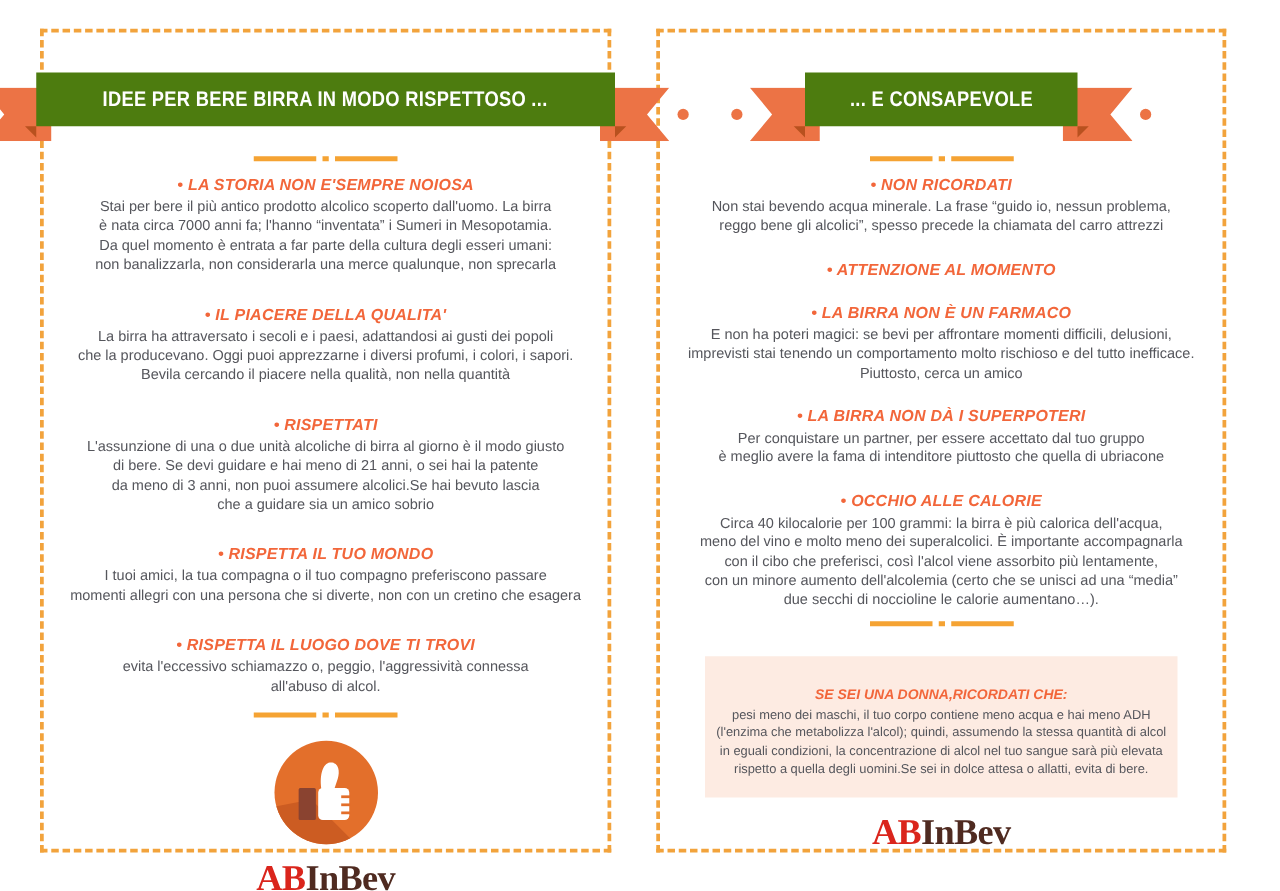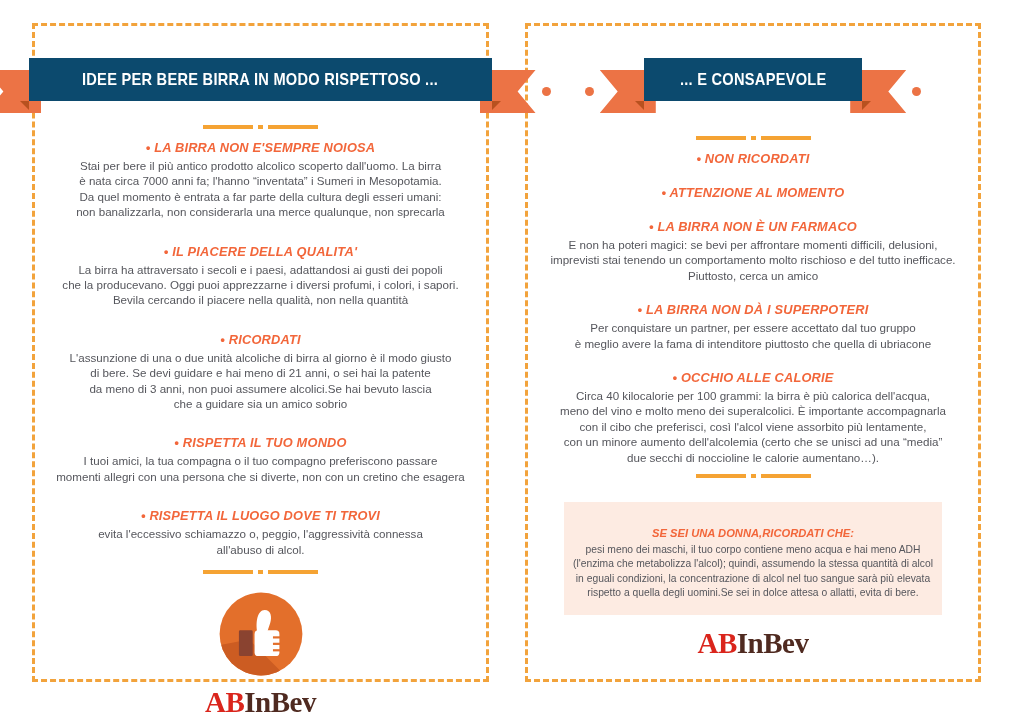--- a/index.html
+++ b/index.html
@@ -13,21 +13,21 @@
     border:3px dashed #f2a33c;box-sizing:border-box;
     display:flex;flex-direction:column;align-items:center;
   }
   .panel.left{left:32px;}
   .panel.right{left:525px;width:456px;}
 
   
   .ribbon-wrap{margin-top:32px;height:54px;display:flex;justify-content:center;width:100%;}
   .ribbon{position:relative;display:inline-block;}
   .ribbon-rect{
-    position:relative;z-index:3;background:#0c4a6e;color:#ffffff;
+    position:relative;z-index:3;background:#4d7c0f;color:#ffffff;
     height:43px;line-height:43px;padding:0 24px;
     font-weight:bold;font-size:17px;letter-spacing:.3px;white-space:nowrap;
   }
   .ribbon-rect .cond{display:inline-block;transform:scaleX(.86);transform-origin:center;}
   .fold{position:absolute;z-index:2;width:0;height:0;top:43px;border-top:9px solid #b8511f;}
   .fold.fl{left:-9px;border-left:9px solid transparent;}
   .fold.fr{right:-9px;border-right:9px solid transparent;}
   .tail{position:absolute;z-index:1;top:12px;height:43px;width:56px;background:#ec7345;}
   .tail.tl{left:-44px;clip-path:polygon(0 0,100% 0,100% 100%,0 100%,32% 50%);}
   .tail.tr{right:-44px;clip-path:polygon(0 0,100% 0,68% 50%,100% 100%,0 100%);}
@@ -100,36 +100,36 @@
     </div>
   </div>
 
   <div class="divider top">
     <span class="seg"></span>
       <span class="mid"></span>
       <span class="seg"></span>
   </div>
 
   <div class="section first">
-    <div class="sec-title">• LA BIRRA NON E'SEMPRE NOIOSA</div>
+    <div class="sec-title">• LA STORIA NON E'SEMPRE NOIOSA</div>
     <div class="sec-body">Stai per bere il più antico prodotto alcolico scoperto dall'uomo. La birra
 è nata circa 7000 anni fa; l'hanno “inventata” i Sumeri in Mesopotamia.
 Da quel momento è entrata a far parte della cultura degli esseri umani:
 non banalizzarla, non considerarla una merce qualunque, non sprecarla</div>
   </div>
 
   <div class="section">
     <div class="sec-title">• IL PIACERE DELLA QUALITA'</div>
     <div class="sec-body">La birra ha attraversato i secoli e i paesi, adattandosi ai gusti dei popoli
 che la producevano. Oggi puoi apprezzarne i diversi profumi, i colori, i sapori.
 Bevila cercando il piacere nella qualità, non nella quantità</div>
   </div>
 
   <div class="section">
-    <div class="sec-title">• RICORDATI</div>
+    <div class="sec-title">• RISPETTATI</div>
     <div class="sec-body">L'assunzione di una o due unità alcoliche di birra al giorno è il modo giusto
 di bere. Se devi guidare e hai meno di 21 anni, o sei hai la patente
 da meno di 3 anni, non puoi assumere alcolici.Se hai bevuto lascia
 che a guidare sia un amico sobrio</div>
   </div>
 
   <div class="section">
     <div class="sec-title">• RISPETTA IL TUO MONDO</div>
     <div class="sec-body">I tuoi amici, la tua compagna o il tuo compagno preferiscono passare
 momenti allegri con una persona che si diverte, non con un cretino che esagera</div>
@@ -189,20 +189,22 @@
   </div>
 
   <div class="divider top">
     <span class="seg"></span>
       <span class="mid"></span>
       <span class="seg"></span>
   </div>
 
   <div class="section first">
     <div class="sec-title">• NON RICORDATI</div>
+    <div class="sec-body">Non stai bevendo acqua minerale. La frase “guido io, nessun problema,
+reggo bene gli alcolici”, spesso precede la chiamata del carro attrezzi</div>
   </div>
 
   <div class="section">
     <div class="sec-title">• ATTENZIONE AL MOMENTO</div>
   </div>
 
   <div class="section">
     <div class="sec-title">• LA BIRRA NON È UN FARMACO</div>
     <div class="sec-body">E non ha poteri magici: se bevi per affrontare momenti difficili, delusioni,
 imprevisti stai tenendo un comportamento molto rischioso e del tutto inefficace.

